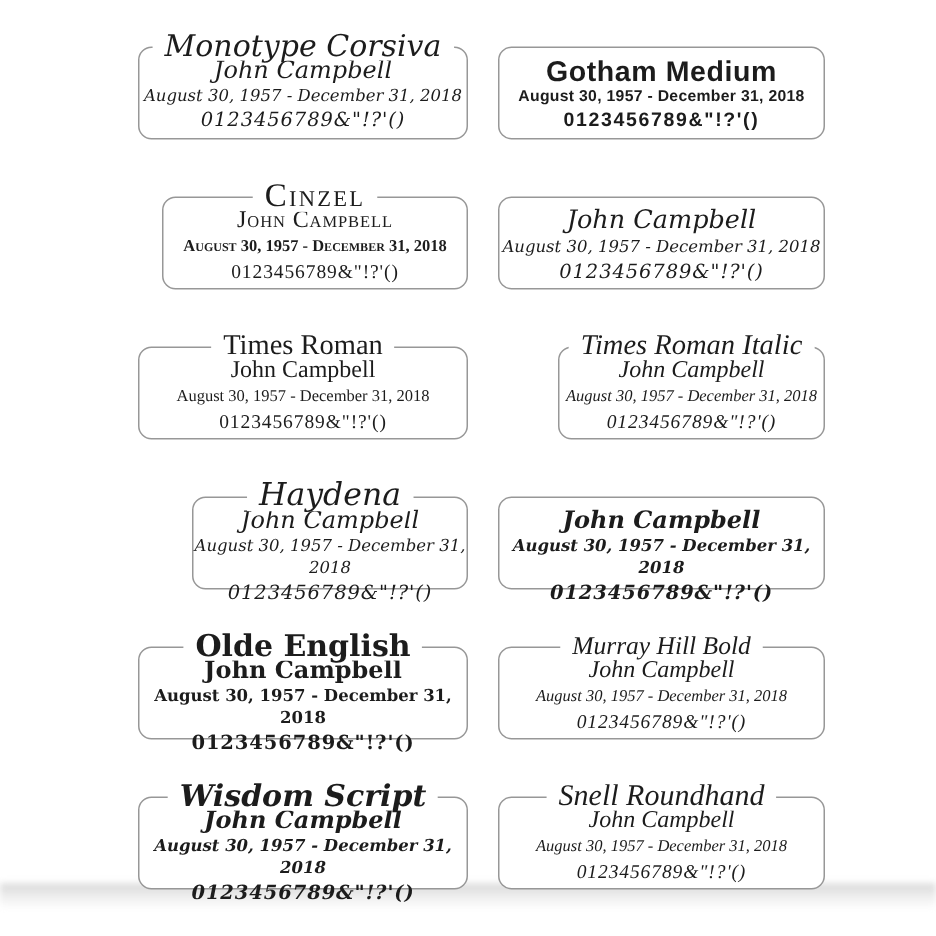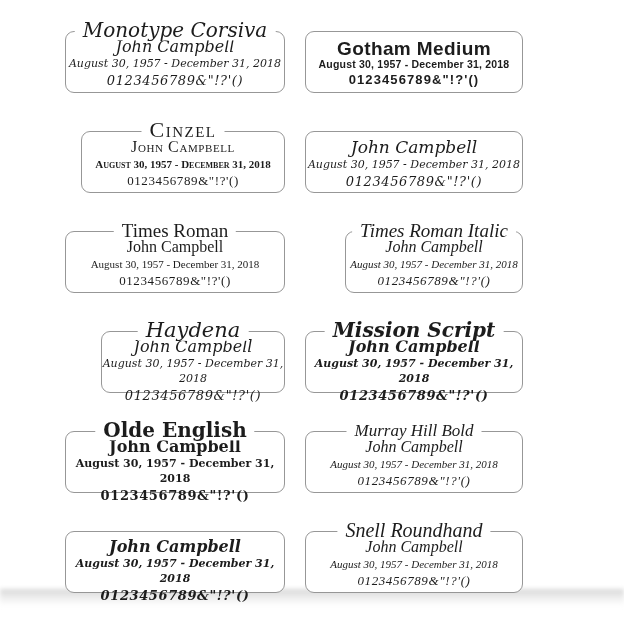--- a/index.html
+++ b/index.html
@@ -14,21 +14,21 @@
 
   
   .bottom-shade {
     position: absolute; left: 0; top: 589px; width: 624px; height: 17px;
     background: linear-gradient(180deg, #d7d7d7 0%, #ececec 45%, #ffffff 100%);
     filter: blur(2px);
     z-index: 0;
   }
 
   .grid {
-    position: absolute; left: 65px; top: 31px;
+    position: absolute; left: 92px; top: 31px;
     display: grid;
     grid-template-columns: 220px 218px;
     column-gap: 20px;
     row-gap: 38px;
     grid-auto-rows: 62px;
     z-index: 1;
   }
 
   .cell { position: relative; }
 
@@ -163,21 +163,20 @@
       <div class="box">
         <span class="title">Haydena</span>
         <div class="name">John Campbell</div>
         <div class="dates">August 30, 1957 - December 31, 2018</div>
         <div class="sample">0123456789&amp;"!?'()</div>
       </div>
     </section>
 
     <section class="cell f-mission">
       <div class="box">
-        <span class="title">Mission Script</span>
         <div class="name">John Campbell</div>
         <div class="dates">August 30, 1957 - December 31, 2018</div>
         <div class="sample">0123456789&amp;"!?'()</div>
       </div>
     </section>
 
     <section class="cell f-olde">
       <div class="box">
         <span class="title">Olde English</span>
         <div class="name">John Campbell</div>
@@ -190,20 +189,21 @@
       <div class="box">
         <span class="title">Murray Hill Bold</span>
         <div class="name">John Campbell</div>
         <div class="dates">August 30, 1957 - December 31, 2018</div>
         <div class="sample">0123456789&amp;"!?'()</div>
       </div>
     </section>
 
     <section class="cell f-wisdom">
       <div class="box">
+        <span class="title">Wisdom Script</span>
         <div class="name">John Campbell</div>
         <div class="dates">August 30, 1957 - December 31, 2018</div>
         <div class="sample">0123456789&amp;"!?'()</div>
       </div>
     </section>
 
     <section class="cell f-snell">
       <div class="box">
         <span class="title">Snell Roundhand</span>
         <div class="name">John Campbell</div>

